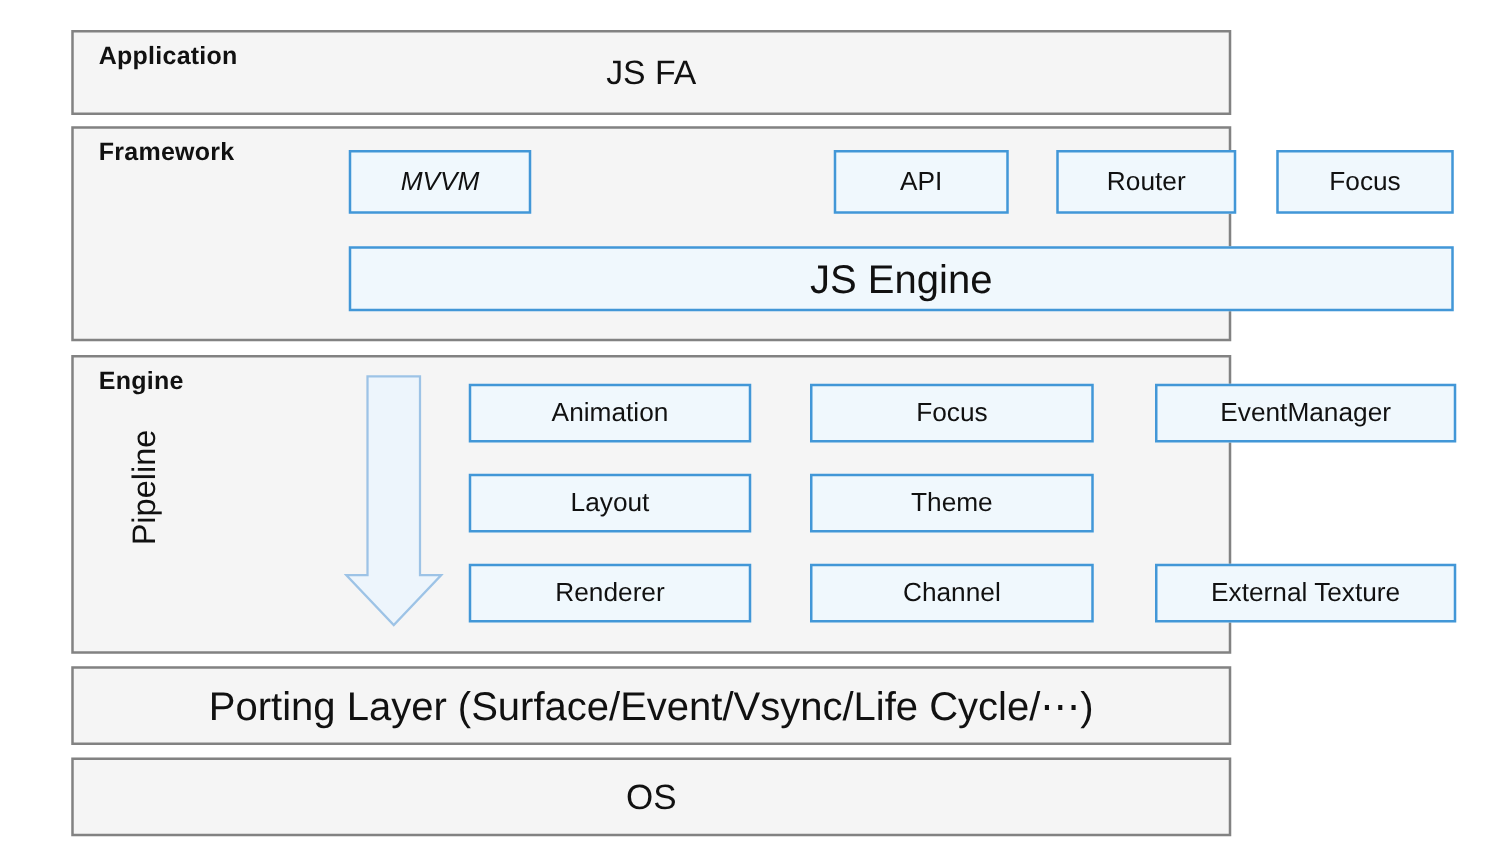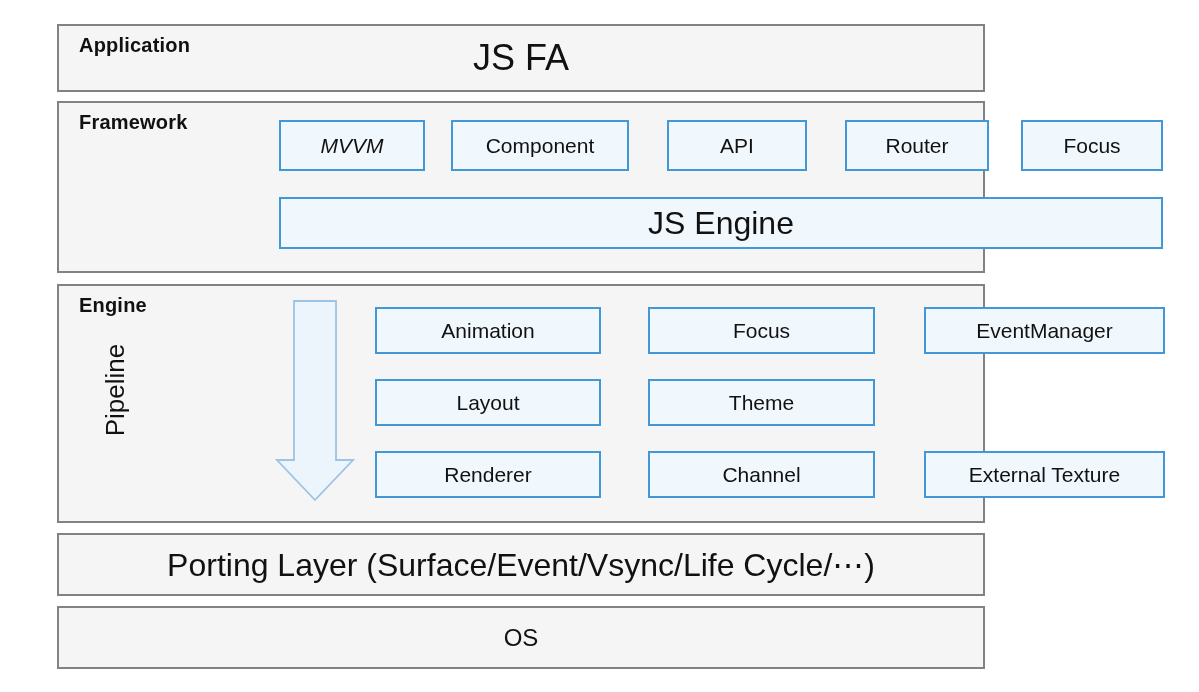--- a/index.html
+++ b/index.html
@@ -46,23 +46,23 @@
   .band-porting     { top: 533px; height: 63px; }
   .band-os          { top: 606px; height: 63px; }
 
   .center-label {
     position: absolute;
     left: 0; right: 0; top: 0; bottom: 0;
     display: flex;
     align-items: center;
     justify-content: center;
   }
-  .app-label     { font-size: 36px; }
+  .app-label     { font-size: 27px; }
   .porting-label { font-size: 32px; }
-  .os-label      { font-size: 24px; }
+  .os-label      { font-size: 28px; }
 
   .bluebox {
     position: absolute;
     background: var(--box_fill);
     border: 2px solid var(--box_border);
     display: flex;
     align-items: center;
     justify-content: center;
     font-size: 21px;
     white-space: nowrap;
@@ -116,21 +116,20 @@
 <div class="stage">
 
   <div class="band band-application">
     <div class="band-title">Application</div>
     <div class="center-label app-label">JS FA</div>
   </div>
 
   <div class="band band-framework">
     <div class="band-title">Framework</div>
     <div class="bluebox fw-box fw-mvvm">MVVM</div>
-    <div class="bluebox fw-box fw-component">Component</div>
     <div class="bluebox fw-box fw-api">API</div>
     <div class="bluebox fw-box fw-router">Router</div>
     <div class="bluebox fw-box fw-event">Focus</div>
     <div class="bluebox fw-js-engine">JS Engine</div>
   </div>
 
   <div class="band band-engine">
     <div class="band-title">Engine</div>
 
     <svg class="pipeline-arrow" viewBox="0 0 80 202" xmlns="http://www.w3.org/2000/svg">

